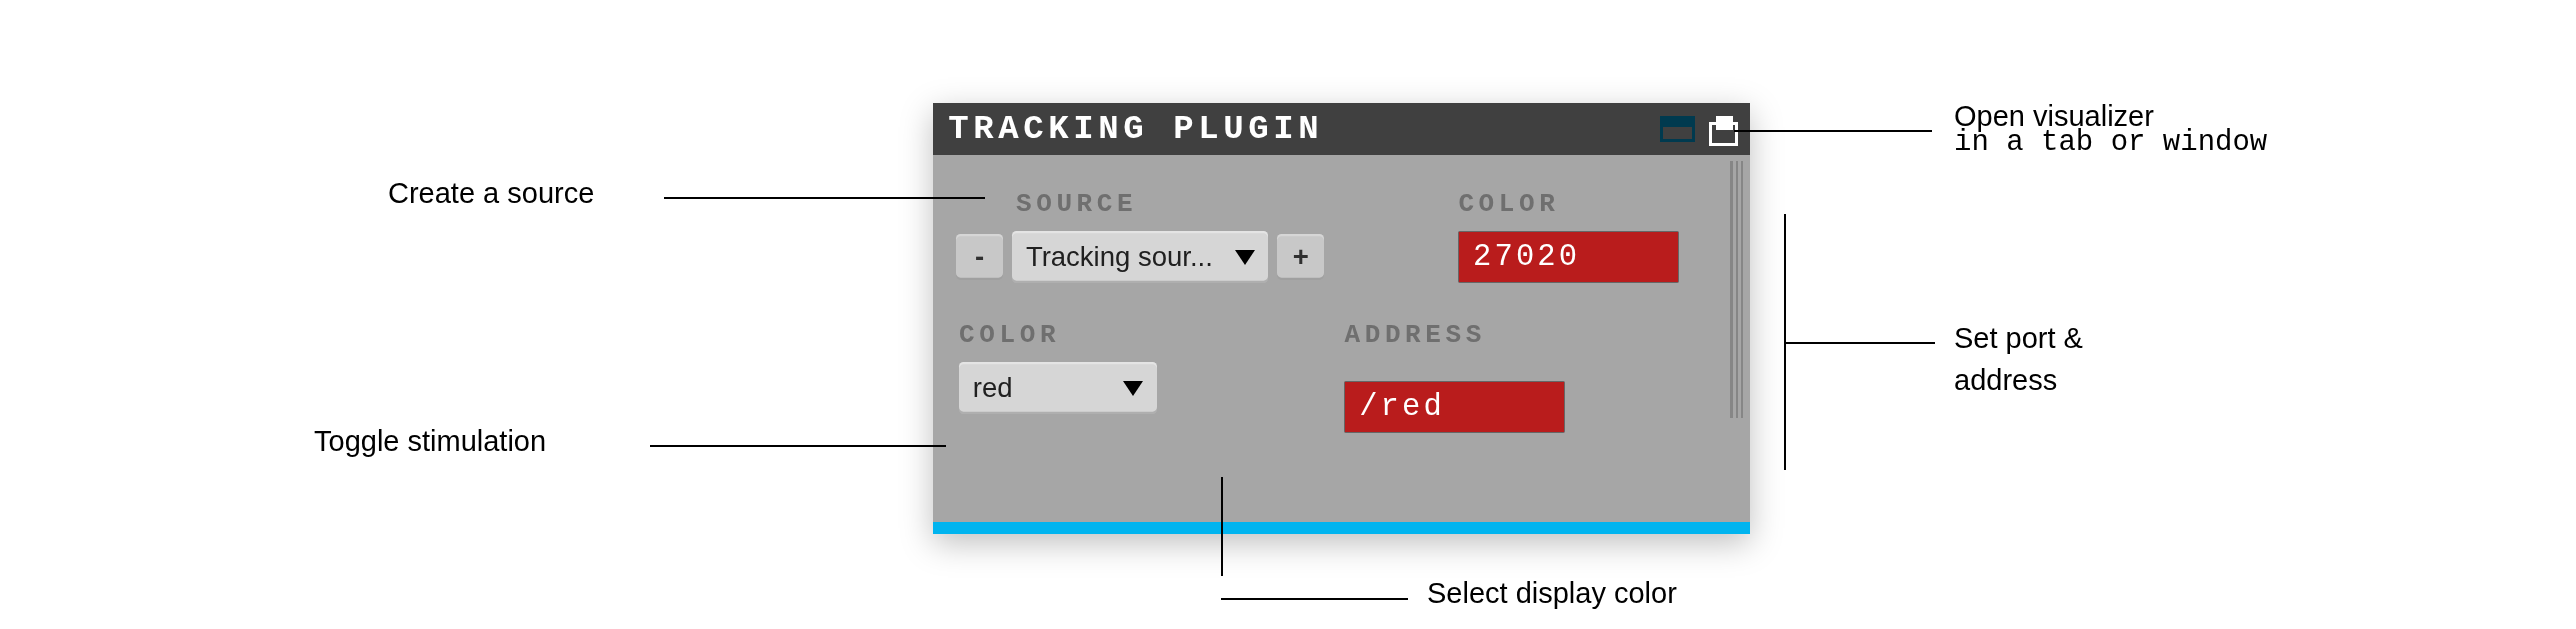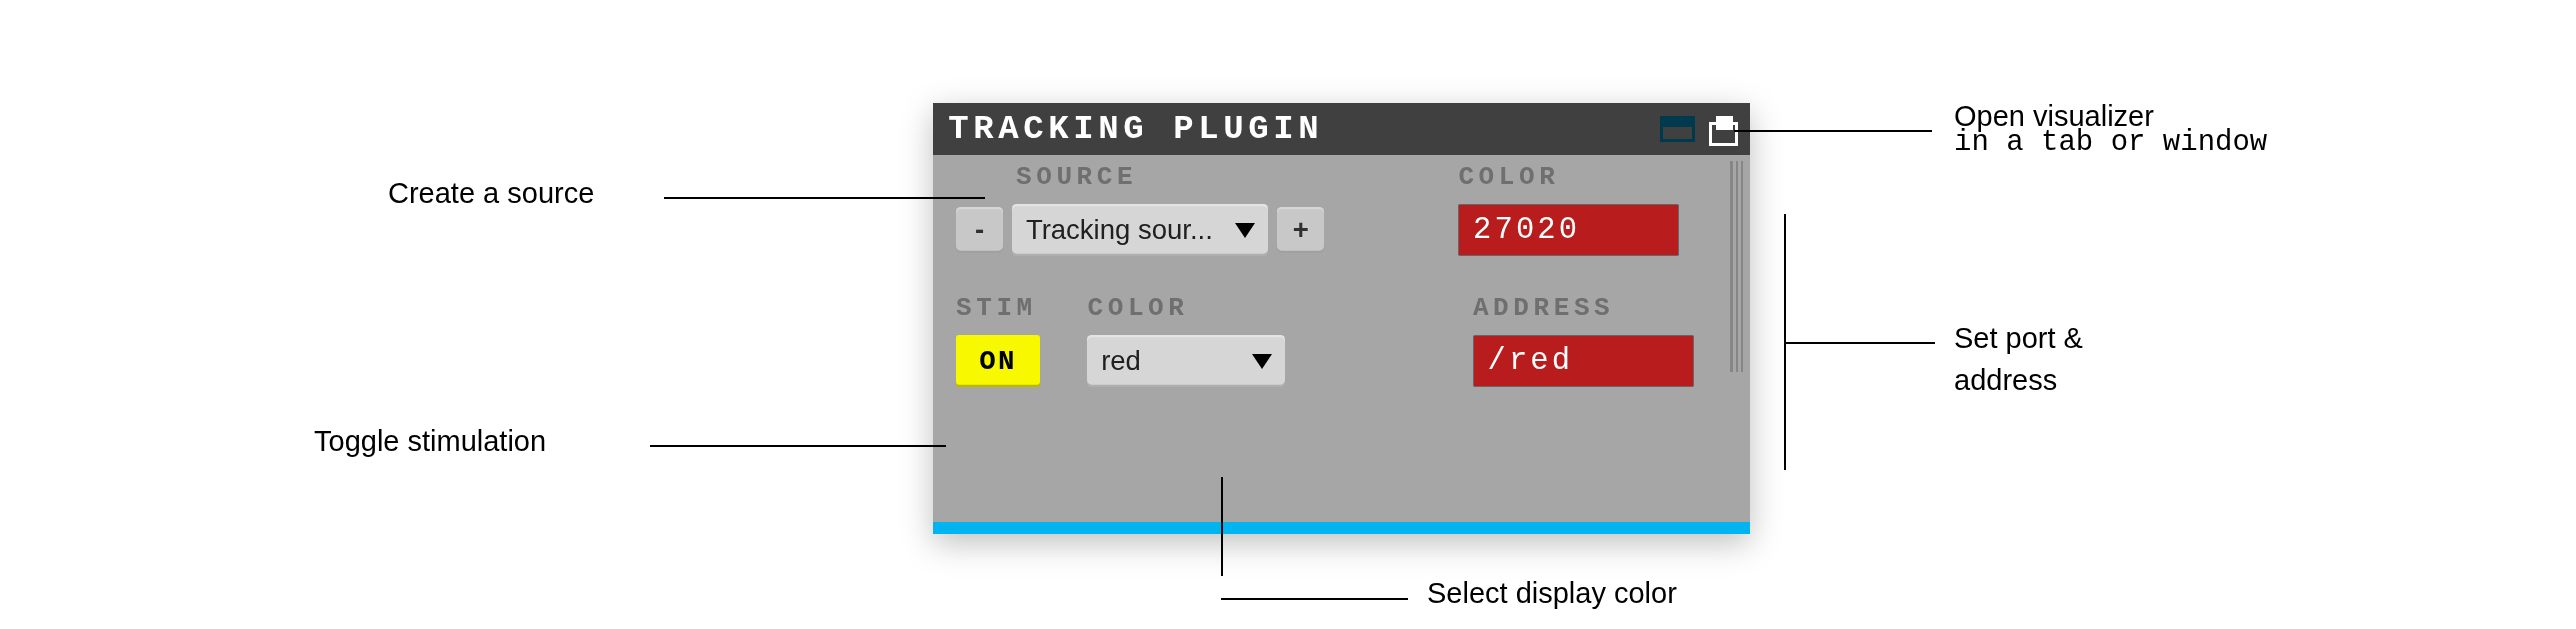--- a/index.html
+++ b/index.html
@@ -70,21 +70,21 @@
     border: 3.1px solid #ffffff;
   }
   .icon-window::after {
     content: "";
     position: absolute;
     left: 7.6px; top: 0;
     width: 17px; height: 13.7px;
     background: #ffffff;
   }
   .panel-body {
-    padding: 7px 23px 0 23px;
+    padding: 34px 23px 0 23px;
     position: relative;
   }
   .grip {
     position: absolute;
     right: 6.1px;
     top: 0;
     bottom: 15.3px;
     width: 13.7px;
     display: flex;
     gap: 3.1px;
@@ -149,21 +149,21 @@
     font-family: "Courier New", monospace;
     font-size: 30.5px;
     letter-spacing: 3.1px;
     display: flex;
     align-items: center;
     padding: 0 13.7px;
     border: 1.5px solid #666;
     border-radius: 1.5px;
   }
   .tf-port { width: 221px; }
-  .tf-addr { width: 221px; }
+  .tf-addr { width: 221px; margin-top: 19px; }
   .stim-btn {
     width: 84px; height: 52px;
     background: #f8f800;
     border: none;
     border-radius: 3.1px;
     font-family: "Courier New", monospace;
     font-size: 27.5px;
     font-weight: bold;
     letter-spacing: 2.3px;
     color: #000;
@@ -226,24 +226,20 @@
       </div>
       <div class="col" style="margin-left:69px;">
         <div class="lbl">COLOR</div>
         <div class="text-field tf-port">
           <span>27020</span>
         </div>
       </div>
     </div>
 
     <div class="row row2">
-      <div class="col" style="width:107px;">
-        <div class="lbl">STIM</div>
-        <button class="stim-btn">ON</button>
-      </div>
       <div class="col" style="margin-left:3.1px;">
         <div class="lbl">COLOR</div>
         <div class="dropdown clr">
           <span>red</span>
           <span class="caret"></span>
         </div>
       </div>
       <div class="col" style="margin-left:166px;">
         <div class="lbl">ADDRESS</div>
         <div class="text-field tf-addr">

